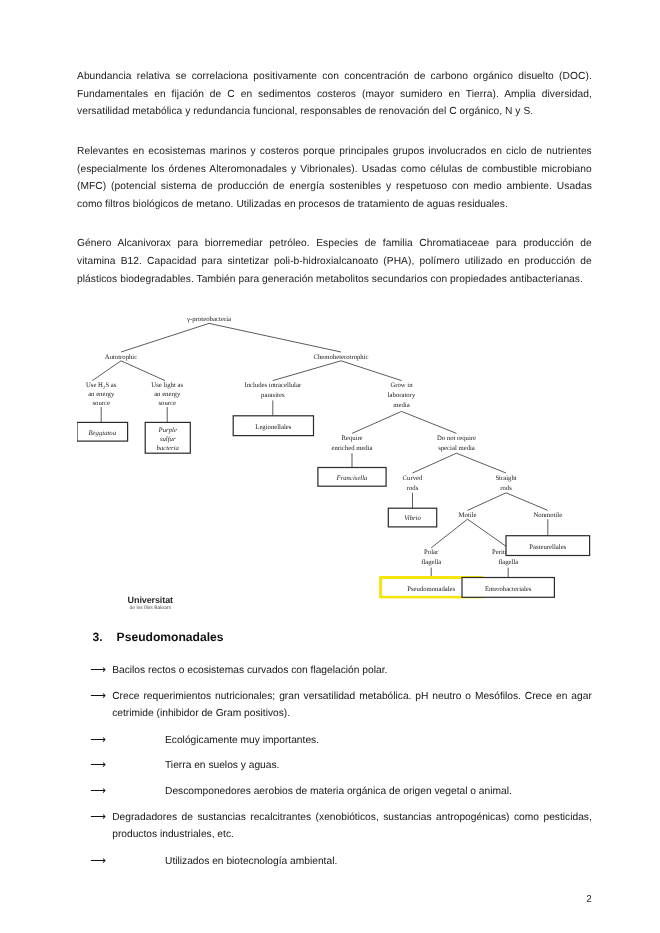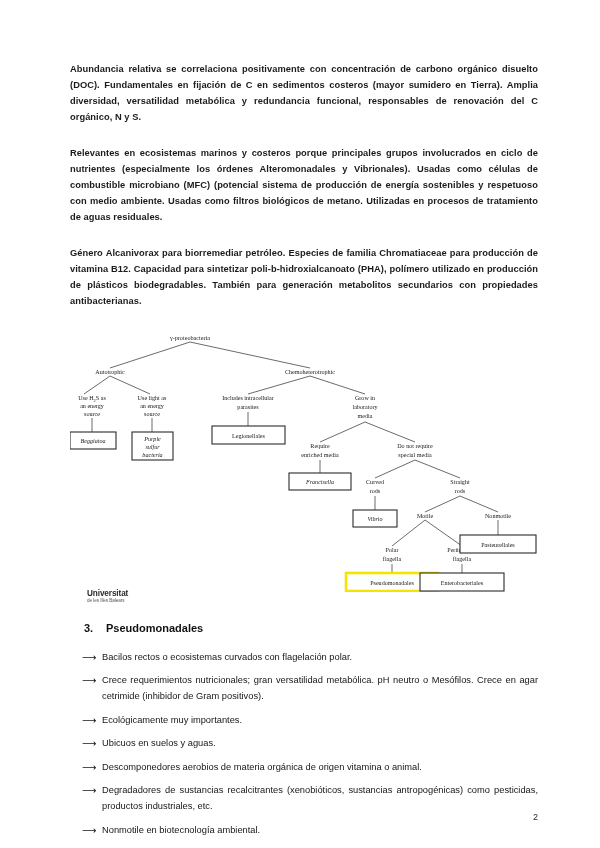--- a/index.html
+++ b/index.html
@@ -13,43 +13,43 @@
     padding:62px 62px 0 70px;
     box-sizing:border-box;
   }
   p.para{
     margin:0 0 20px 0;
     font-size:9.3px;
     line-height:1.72;
     text-align:justify;
     color:#1b1b1b;
     letter-spacing:.05px;
-    font-weight:bold;
   }
   
   .figure-wrap{
     position:relative;
     margin:6px 0 0 0;
     height:270px;
   }
   svg.tree{display:block;}
   svg.tree text{
     font-family:"Liberation Serif","DejaVu Serif",serif;
     fill:#1a1a1a;
   }
   .nd{font-size:6.1px;}
   .lf{font-size:6.1px;font-style:italic;}
   .lf-up{font-size:6.1px;}
   .root{font-size:6.2px;}
   svg.tree line{stroke:#2b2b2b;stroke-width:.7;}
   svg.tree rect.box{fill:#ffffff;stroke:#2b2b2b;stroke-width:1.1;}
   svg.tree rect.hl{fill:#ffffff;stroke:#f5e400;stroke-width:2.6;}
   .watermark{
-    position:absolute;left:17px;bottom:-4px;
+    position:absolute;left:46px;bottom:-4px;
     line-height:1;
+    text-align:center;
   }
   .wm-1{font-size:8.2px;font-weight:bold;color:#2a2a2a;letter-spacing:-.1px;}
   .wm-2{font-size:4.6px;color:#555;letter-spacing:-.05px;margin-top:1px;}
 
   
   h2.sec{
     margin:22px 0 16px 0;
     font-size:11px;
     font-weight:bold;
     color:#111;
@@ -67,21 +67,21 @@
     margin-bottom:7.5px;
     font-size:9.3px;
     line-height:1.72;
     padding-left:12px;
   }
   ul.bul li .arw{
     flex:0 0 auto;width:11px;
     font-size:10px;line-height:1.55;color:#111;
   }
   ul.bul li .txt{flex:1 1 auto;text-align:justify;}
-  ul.bul li.nj .txt{text-align:left;}
+  ul.bul li.nj .txt{text-align:left;margin-left:48px;}
   .pageno{
     position:absolute;right:62px;bottom:26px;
     font-size:9px;color:#2b2b2b;
   }
 </style>
 </head>
 <body>
 
 <div class="page">
 
@@ -213,30 +213,30 @@
     <li>
         <span class="arw">⟶</span>
         <span class="txt">Crece requerimientos nutricionales; gran versatilidad metabólica. pH neutro o Mesófilos. Crece en agar cetrimide (inhibidor de Gram positivos).</span>
       </li>
     <li class="nj">
         <span class="arw">⟶</span>
         <span class="txt">Ecológicamente muy importantes.</span>
       </li>
     <li class="nj">
         <span class="arw">⟶</span>
-        <span class="txt">Ubicuos en suelos y aguas.</span>
-      </li>
-    <li class="nj">
-        <span class="arw">⟶</span>
-        <span class="txt">Descomponedores aerobios de materia orgánica de origen vitamina o animal.</span>
+        <span class="txt">Tierra en suelos y aguas.</span>
+      </li>
+    <li class="nj">
+        <span class="arw">⟶</span>
+        <span class="txt">Descomponedores aerobios de materia orgánica de origen vegetal o animal.</span>
       </li>
     <li>
         <span class="arw">⟶</span>
         <span class="txt">Degradadores de sustancias recalcitrantes (xenobióticos, sustancias antropogénicas) como pesticidas, productos industriales, etc.</span>
       </li>
     <li class="nj">
         <span class="arw">⟶</span>
-        <span class="txt">Nonmotile en biotecnología ambiental.</span>
+        <span class="txt">Utilizados en biotecnología ambiental.</span>
       </li>
   </ul>
 
   <div class="pageno">2</div>
 </div>
 
 </body></html>

